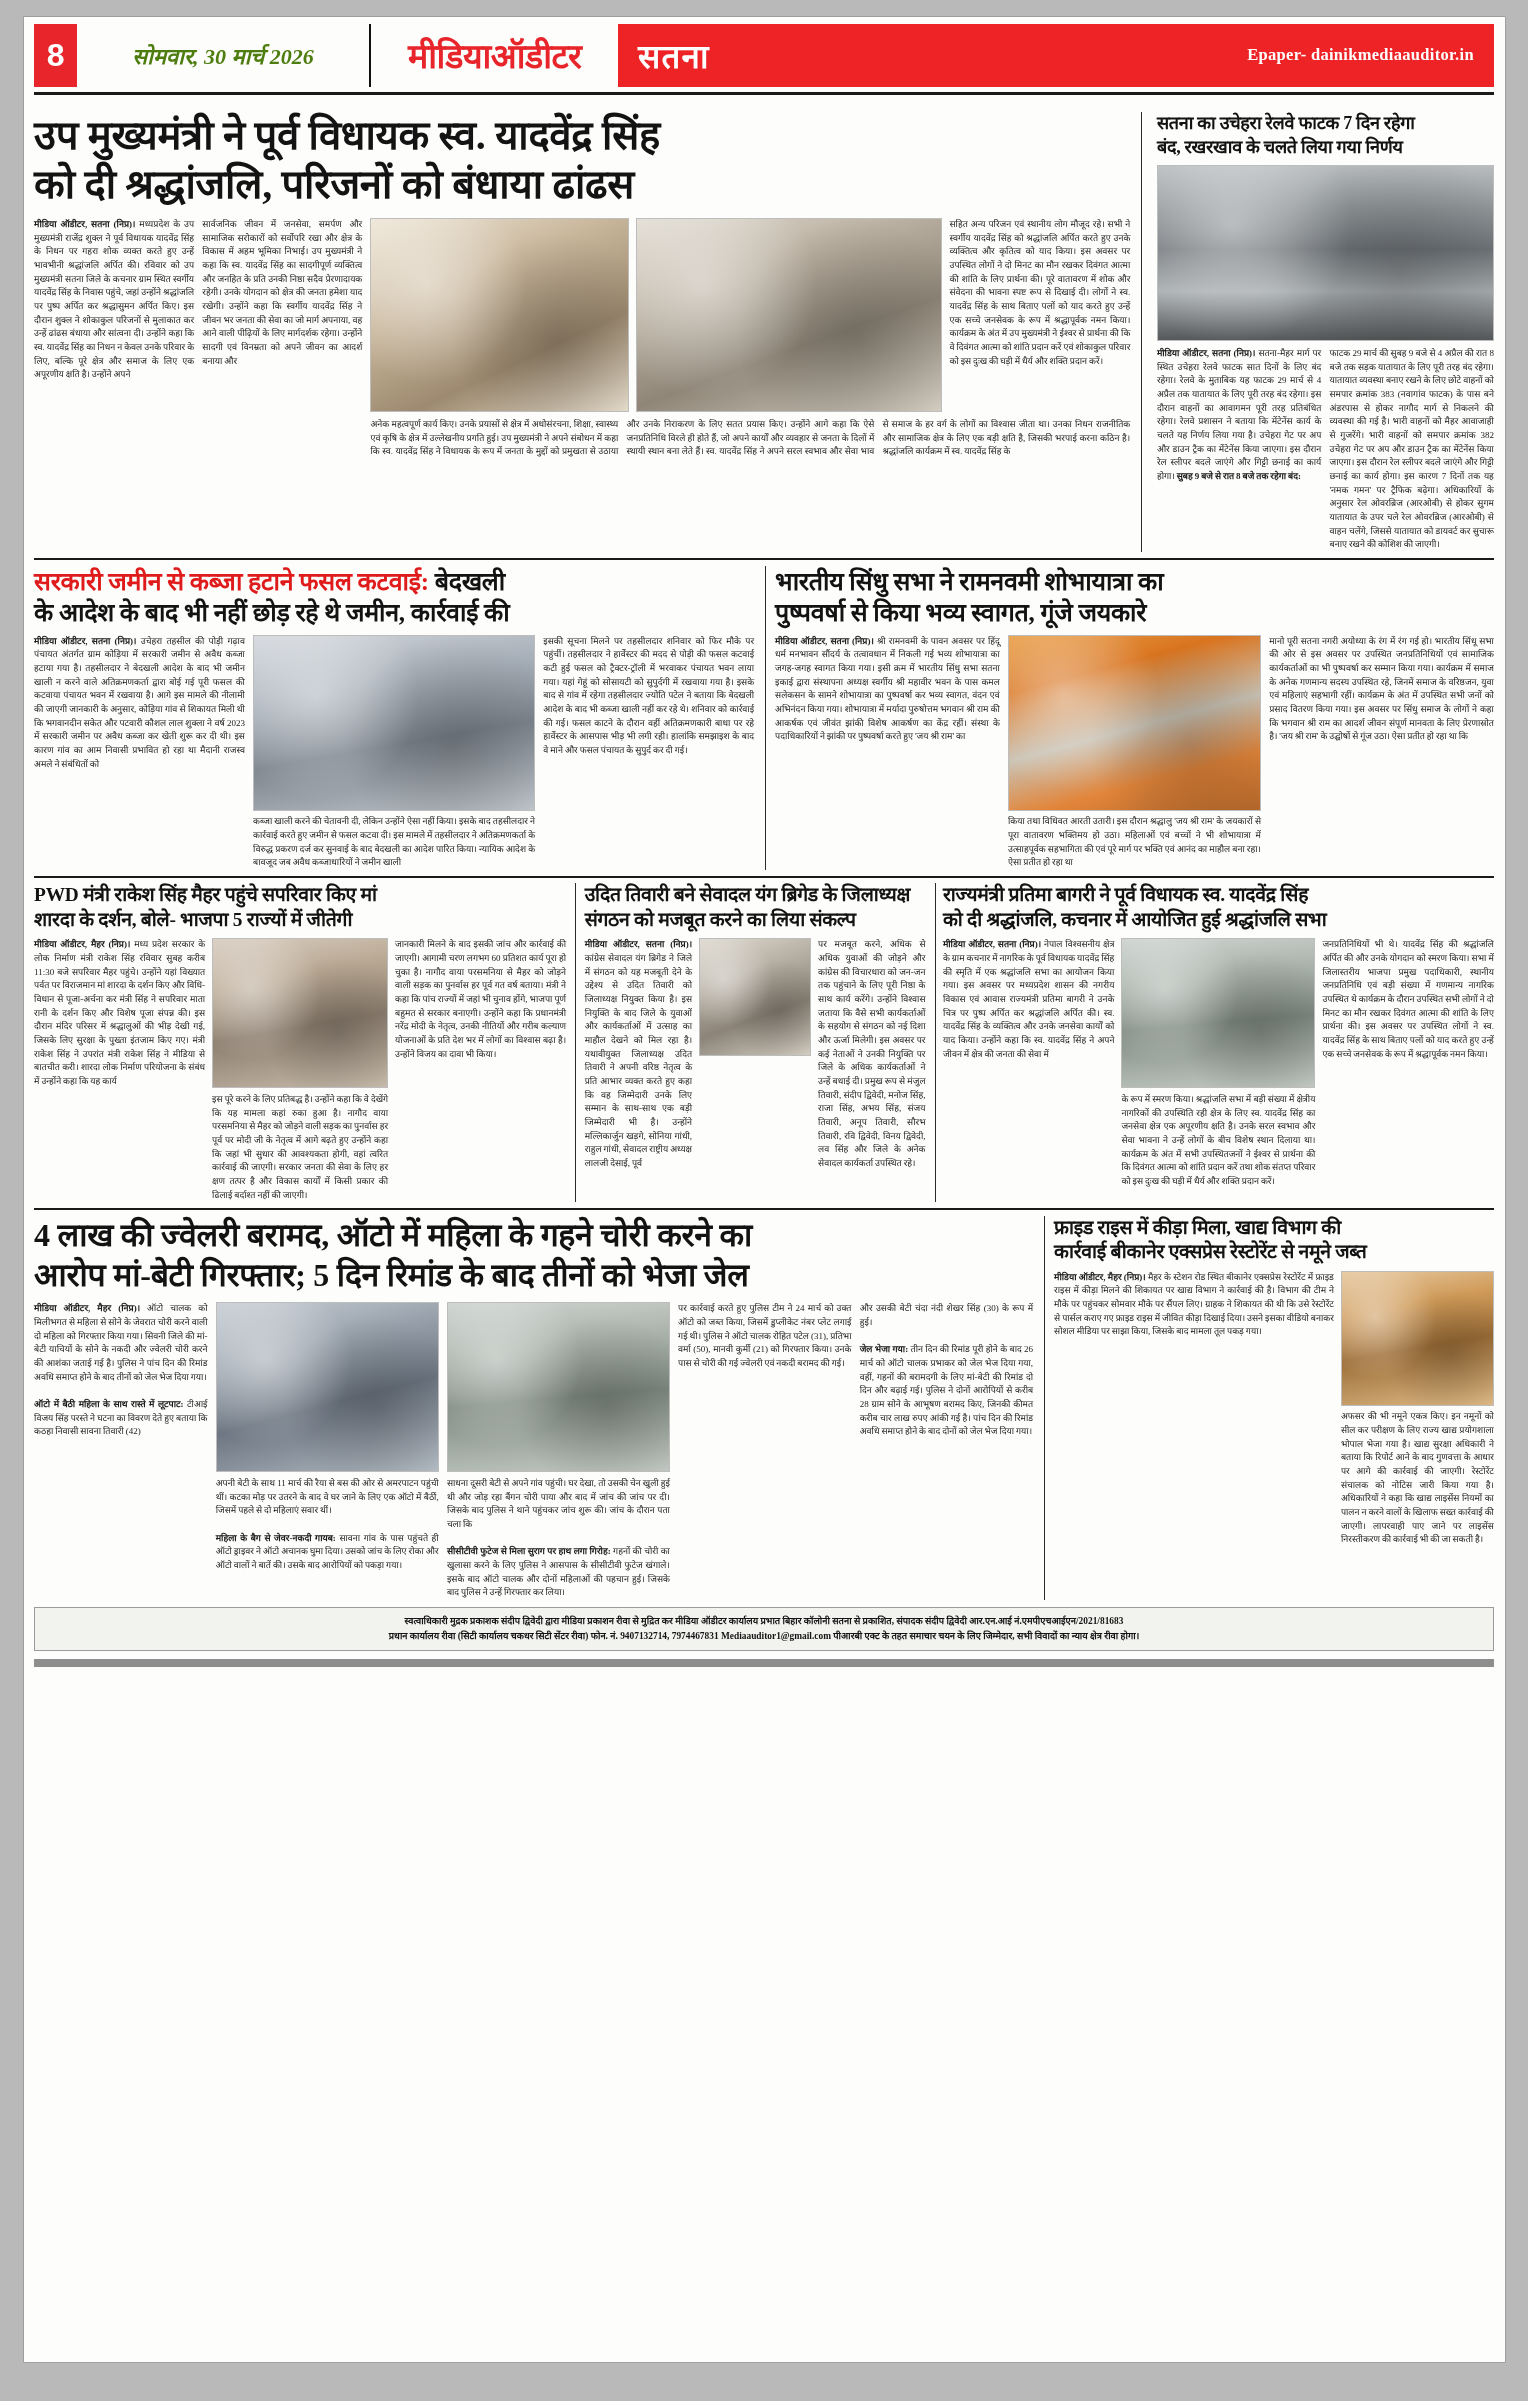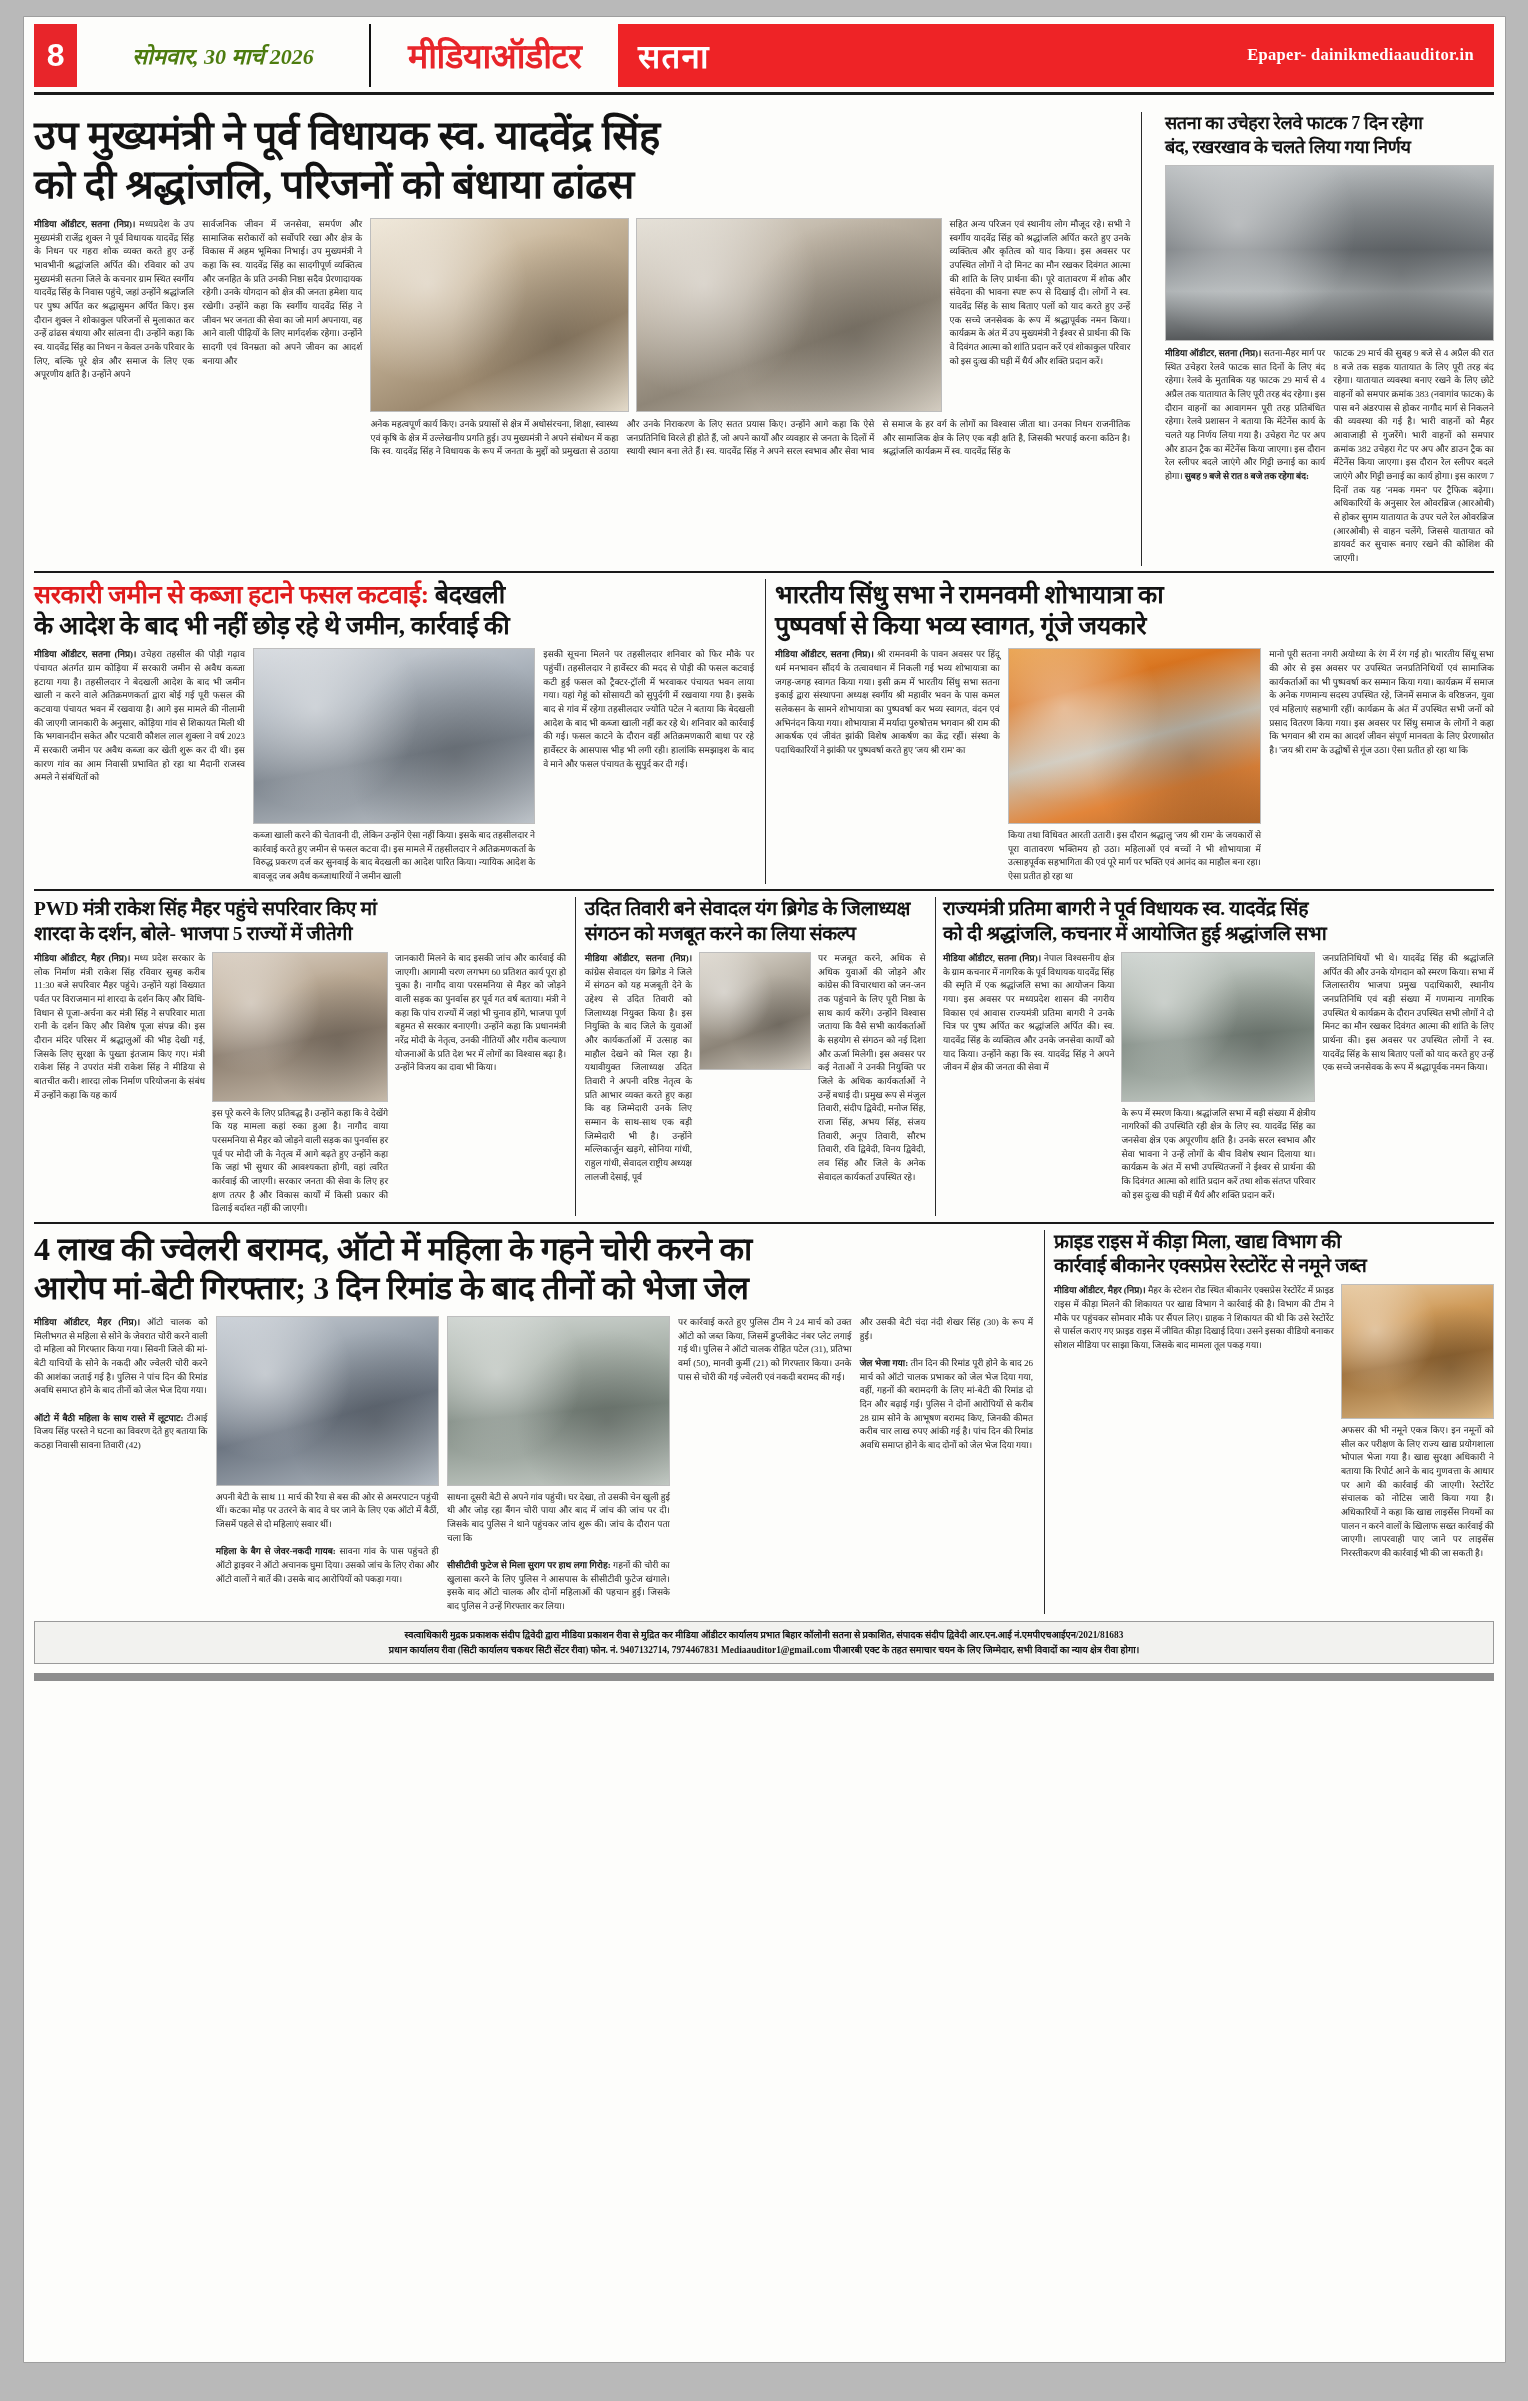--- a/index.html
+++ b/index.html
@@ -74,21 +74,21 @@
   .ph-saffron{background:linear-gradient(165deg,#e9a04a 0%,#d9741f 24%,#c9c2b4 52%,#e2853a 76%,#b3672a 100%);}
   .ph-temple { background:linear-gradient(170deg,#d4d8dd 0%,#a9b1ba 30%,#7e868f 60%,#c0c6cc 100%); }
   .ph-street { background:linear-gradient(175deg,#cdd3cf 0%,#a7b0a8 28%,#7f8a82 56%,#c2c9c3 100%); }
   .ph-room   { background:linear-gradient(160deg,#e0dbd2 0%,#b7b0a4 32%,#8c8478 64%,#d2ccc1 100%); }
   .ph-police { background:linear-gradient(165deg,#c9cfd6 0%,#9aa3ad 30%,#6d7682 58%,#b4bcc4 100%); }
   .ph-food   { background:linear-gradient(170deg,#e7c9a0 0%,#cf9a58 28%,#9e6f38 56%,#ddb985 100%); }
 
   
   .lead-wrap { display:flex; gap:10.6px; margin-top:17px; }
   .lead-left { flex:1 1 auto; width:1105px; }
-  .lead-right { flex:0 0 353px; border-left:1.2px solid #2a2a2a; padding-left:23px; }
+  .lead-right { flex:0 0 353px; border-left:1.2px solid #2a2a2a; padding-left:15px; }
   .lead-hl { font-size:40px; line-height:1.22; }
   .lead-body { display:flex; gap:8.2px; margin-top:8.2px; }
   .lead-c1 { flex:0 0 160px; }
   .lead-c2 { flex:0 0 160px; }
   .lead-picrow { display:flex; gap:7px; height:194px; }
   .lead-c3 { flex:1 1 auto; }
 
   .rt-hl { font-size:18px; line-height:1.3; }
   .rt-cols { display:flex; gap:8.2px; margin-top:5.9px; }
   .rt-col { flex:1; }
@@ -276,21 +276,21 @@
       </div>
     </div>
   </div>
 
   <div class="rule-mid"></div>
 
   <div class="s4">
 
     <div class="s4-left">
       <div class="hl s4-hl">4 लाख की ज्वेलरी बरामद, ऑटो में महिला के गहने चोरी करने का</div>
-      <div class="hl s4-hl">आरोप मां-बेटी गिरफ्तार; 3 दिन रिमांड के बाद तीनों को भेजा जेल</div>
+      <div class="hl s4-hl">आरोप मां-बेटी गिरफ्तार; 5 दिन रिमांड के बाद तीनों को भेजा जेल</div>
 
       <div class="s4-body">
         <div class="s4-col body-col">
           <span class="byline">मीडिया ऑडीटर, मैहर (निप्र)।</span>
           <span>ऑटो चालक को मिलीभगत से महिला से सोने के जेवरात चोरी करने वाली दो महिला को गिरफ्तार किया गया। सिवनी जिले की मां-बेटी याचियों के सोने के नकदी और ज्वेलरी चोरी करने की आशंका जताई गई है। पुलिस ने पांच दिन की रिमांड अवधि समाप्त होने के बाद तीनों को जेल भेज दिया गया।</span>
           <br><br>
           <span class="sub">ऑटो में बैठी महिला के साथ रास्ते में लूटपाट:</span>
           <span>टीआई विजय सिंह परस्ते ने घटना का विवरण देते हुए बताया कि कठहा निवासी सावना तिवारी (42)</span>
         </div>
 

